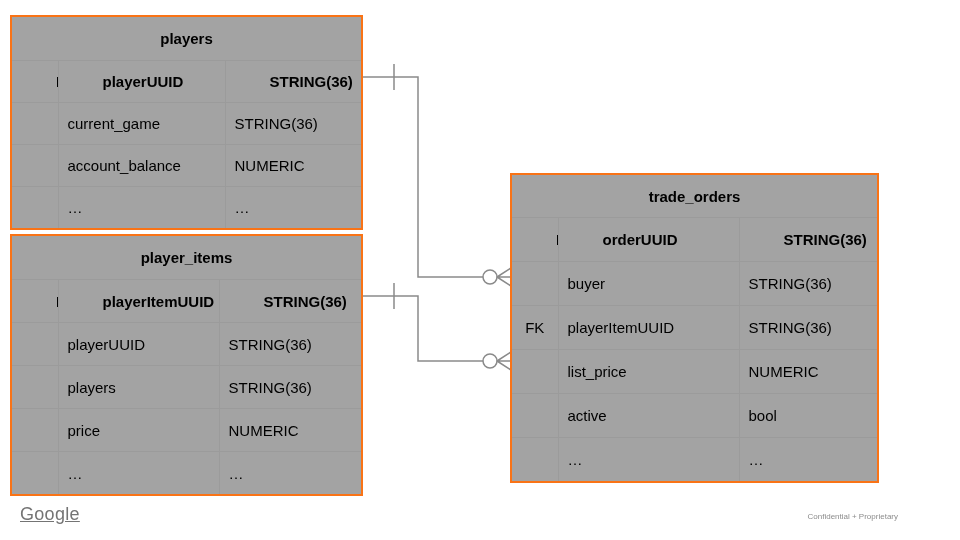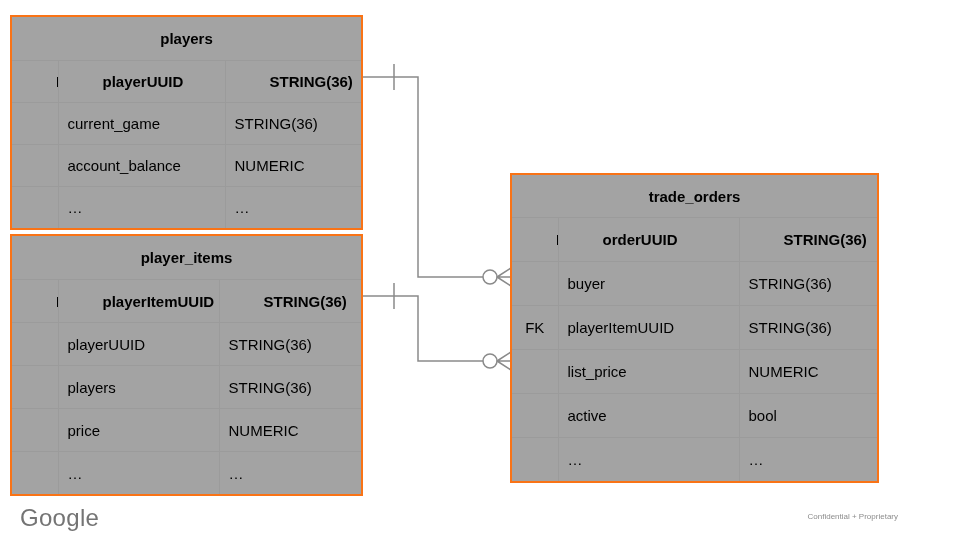--- a/index.html
+++ b/index.html
@@ -68,25 +68,26 @@
   #table-trade_orders th { height: 40px; border-radius: 20px; }
   #table-trade_orders td { height: 41px; }
   #table-trade_orders col.c1 { width: 47px; }
   #table-trade_orders col.c2 { width: 181px; }
   #table-trade_orders col.c3 { width: 139px; }
 
   #google-logo {
     position: absolute;
     left: 20px;
     top: 504px;
-    font-size: 24px;
+    font-size: 18px;
     font-weight: 500;
     letter-spacing: 0.3px;
     color: #747474;
     z-index: 1;
+    text-decoration: underline;
   }
   #footer-note {
     position: absolute;
     right: 62px;
     top: 512px;
     font-size: 8px;
     color: #8c8c8c;
     z-index: 1;
   }
 </style>

